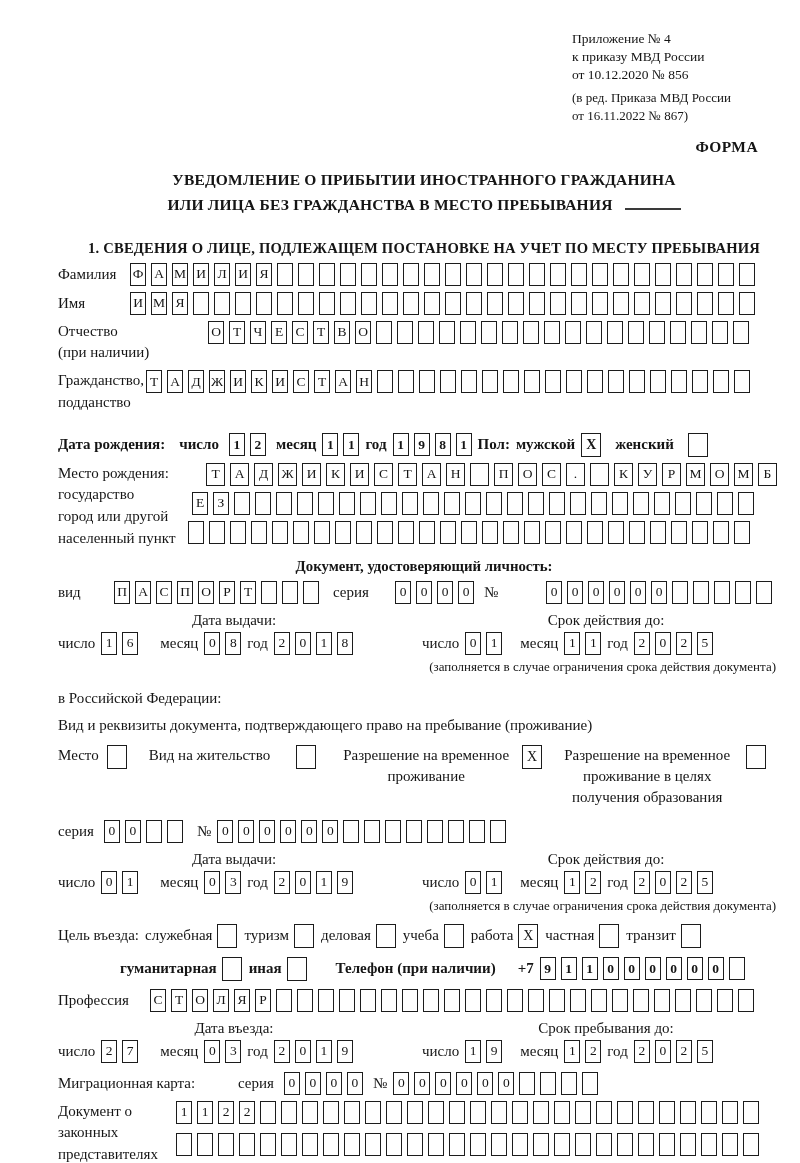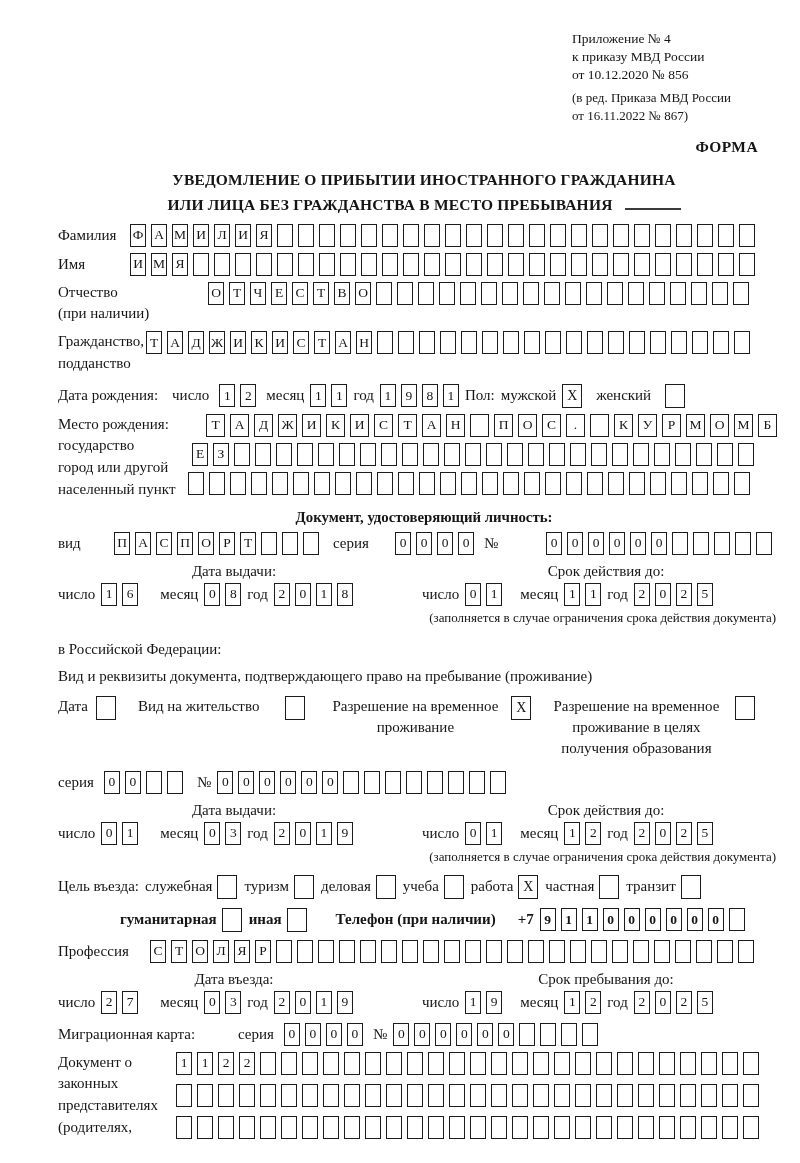--- a/index.html
+++ b/index.html
@@ -93,20 +93,21 @@
     </div>
   </div>
 
   <div class="forma">ФОРМА</div>
 
   <div class="title">
     <div>УВЕДОМЛЕНИЕ О ПРИБЫТИИ ИНОСТРАННОГО ГРАЖДАНИНА</div>
     <div><span>ИЛИ ЛИЦА БЕЗ ГРАЖДАНСТВА В МЕСТО ПРЕБЫВАНИЯ</span><span class="blank"></span></div>
   </div>
 
+  <div class="section">1. СВЕДЕНИЯ О ЛИЦЕ, ПОДЛЕЖАЩЕМ ПОСТАНОВКЕ НА УЧЕТ ПО МЕСТУ ПРЕБЫВАНИЯ</div>
 
   <div class="row w-surname">
     <span class="lbl">Фамилия</span>
     <span class="cells">
         <span class="cell">Ф</span>
         <span class="cell">А</span>
         <span class="cell">М</span>
         <span class="cell">И</span>
         <span class="cell">Л</span>
         <span class="cell">И</span>
@@ -239,21 +240,21 @@
         <span class="cell"></span>
         <span class="cell"></span>
         <span class="cell"></span>
         <span class="cell"></span>
         <span class="cell"></span>
         <span class="cell"></span>
         <span class="cell"></span>
       </span>
   </div>
 
-  <div class="row" style="margin-top:9px;">
+  <div class="row" style="margin-top:19px;font-weight:bold;">
     <span class="lbl">Дата рождения:</span>
     <span class="gap14"></span>
     <span class="lbl">число</span>
       <span class="gap10"></span>
     <span class="cells">
         <span class="cell">1</span>
         <span class="cell">2</span>
       </span>
       <span class="gap10"></span>
     <span class="lbl">месяц</span>
@@ -477,21 +478,21 @@
   </div>
   <div class="note">(заполняется в случае ограничения срока действия документа)</div>
 
   <div class="intro">
     <div>в Российской Федерации:</div>
     <div>Вид и реквизиты документа, подтверждающего право на пребывание (проживание)</div>
   </div>
 
   <div class="opts">
     <div class="opt">
-      <span class="lbl">Дата</span>
+      <span class="lbl">Место</span>
       <span class="cb"></span>
     </div>
     <span class="gap22"></span>
     <div class="opt">
       <span class="lbl">Вид на жительство</span>
       <span class="gap10"></span>
       <span class="cb"></span>
     </div>
     <span class="gap22"></span>
     <div class="opt">

